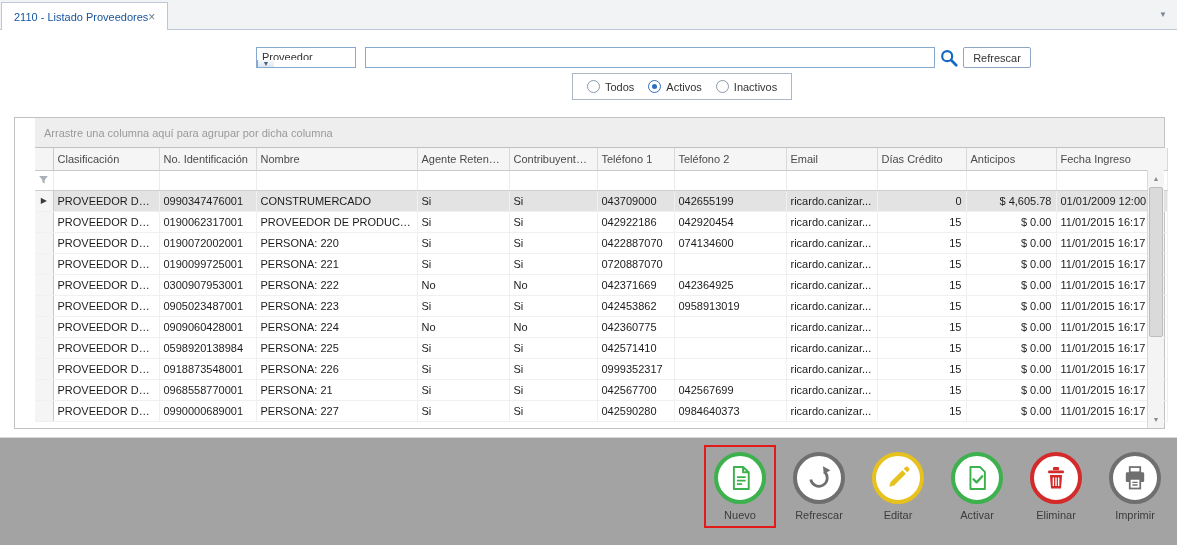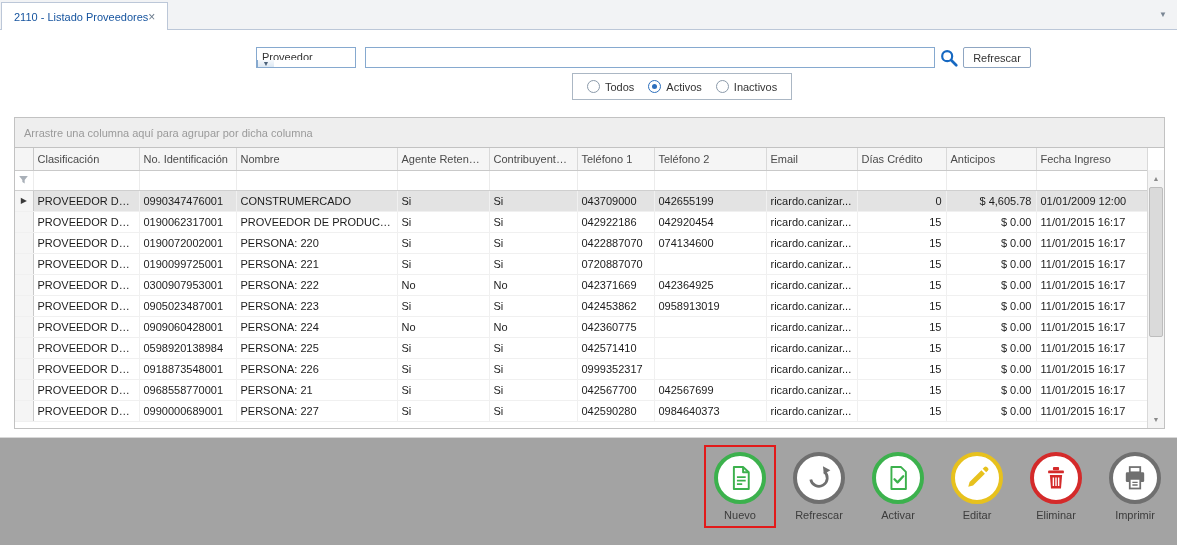--- a/index.html
+++ b/index.html
@@ -21,21 +21,21 @@
   .refresh-btn { position:absolute; left:963px; top:47px; width:68px; height:21px; border:1px solid #8fa6c2; border-radius:2px; background:#fff; font:inherit; color:#333; cursor:pointer; }
 
   
   .radio-group { position:absolute; left:524px; top:73px; height:27px; border:1px solid #abb7c4; background:#fff; display:flex; align-items:center; gap:14px; padding:0 14px;margin-left:48px; }
   .radio { display:flex; align-items:center; gap:5px; cursor:pointer; }
   .radio-circle { width:13px; height:13px; border-radius:50%; border:1px solid #8b9aaa; background:#fff; position:relative; flex:0 0 auto; }
   .radio.checked .radio-circle { border-color:#2c6fbd; }
   .radio.checked .radio-circle::after { content:""; position:absolute; inset:3px; border-radius:50%; background:#2c6fbd; }
 
   
-  .grid { position:absolute; left:14px; top:117px; width:1151px; height:312px; border:1px solid #c2c2c2; background:#fff; }
+  .grid { position:absolute; left:14px; top:117px; width:1151px; height:312px; border:1px solid #c2c2c2; background:#fff;padding-left:20px; }
   .group-panel { height:30px; background:#eeeeee; border-bottom:1px solid #c2c2c2; color:#9a9a9a; display:flex; align-items:center; padding:0 9px; }
   table { border-collapse:collapse; table-layout:fixed; width:1132px; }
   th, td { padding:0 4px; height:21px; white-space:nowrap; overflow:hidden; text-overflow:ellipsis; font-weight:normal; text-align:left; font-size:11px; }
   thead th { background:#f5f5f5; border-right:1px solid #d9d9d9; border-bottom:1px solid #c9c9c9; color:#4a4a4a; height:22px; cursor:pointer;margin-left:29px; }
   tr.filter-row td { background:#fff; border-right:1px solid #ececec; border-bottom:1px solid #cfcfcf; height:20px; }
   tbody td { border-right:1px solid #f0f0f0; border-bottom:1px solid #f0f0f0; color:#1c1c1c; }
   td.indicator, th.indicator { background:#f5f5f5; border-right:1px solid #c9c9c9; text-align:center; padding:0; color:#3a3a3a; font-size:8px; }
   tr.selected td { background:#e3e3e3; }
   tr.selected td.indicator { background:#f5f5f5; }
   td.num { text-align:right; }
@@ -322,36 +322,36 @@
         <div class="tool-btn">
           <div class="tool-circle" style="border-color: rgb(111, 111, 111);">
             <svg width="28" height="28" viewBox="0 0 32 32">
               <path d="M22.1 8.7A9.5 9.5 0 1 1 6.6 17.6" fill="none" stroke="#6f6f6f" stroke-width="3.1"></path>
               <polygon points="20.5,2.5 29,7 21.5,11.8" fill="#6f6f6f"></polygon>
             </svg>
           </div>
           <div class="tool-label">Refrescar</div>
         </div>
         <div class="tool-btn">
+          <div class="tool-circle" style="border-color: rgb(231, 193, 29);">
+            <svg width="28" height="28" viewBox="0 0 32 32">
+              <path d="M21 7l4 4L11.5 24.5 6 26l1.5-5.5z" fill="#e7c11d"></path>
+              <path d="M22.5 5.5l2-2a2 2 0 0 1 2.8 0l1.2 1.2a2 2 0 0 1 0 2.8l-2 2z" fill="#e7c11d"></path>
+            </svg>
+          </div>
+          <div class="tool-label">Editar</div>
+        </div>
+        <div class="tool-btn">
           <div class="tool-circle" style="border-color: rgb(60, 177, 77);">
             <svg width="28" height="28" viewBox="0 0 32 32">
               <path d="M8.5 3.5h11L25 9v19.5H8.5z" fill="none" stroke="#3cb14d" stroke-width="2.2" stroke-linejoin="round"></path>
               <path d="M12 17.5l3.5 3.5 6.5-7" fill="none" stroke="#3cb14d" stroke-width="2.6" stroke-linecap="round" stroke-linejoin="round"></path>
             </svg>
           </div>
           <div class="tool-label">Activar</div>
-        </div>
-        <div class="tool-btn">
-          <div class="tool-circle" style="border-color: rgb(231, 193, 29);">
-            <svg width="28" height="28" viewBox="0 0 32 32">
-              <path d="M21 7l4 4L11.5 24.5 6 26l1.5-5.5z" fill="#e7c11d"></path>
-              <path d="M22.5 5.5l2-2a2 2 0 0 1 2.8 0l1.2 1.2a2 2 0 0 1 0 2.8l-2 2z" fill="#e7c11d"></path>
-            </svg>
-          </div>
-          <div class="tool-label">Editar</div>
         </div>
         <div class="tool-btn">
           <div class="tool-circle" style="border-color: rgb(212, 42, 42);">
             <svg width="28" height="28" viewBox="0 0 32 32">
               <rect x="12.5" y="3.5" width="7" height="3.5" rx="1" fill="#d42a2a"></rect>
               <rect x="7" y="7.5" width="18" height="3.2" rx="1" fill="#d42a2a"></rect>
               <path d="M9 12.5h14l-1.3 15.5H10.3z" fill="#d42a2a"></path>
               <path d="M13 15.5v9.5M16 15.5v9.5M19 15.5v9.5" stroke="#fff" stroke-width="1.6"></path>
             </svg>
           </div>

